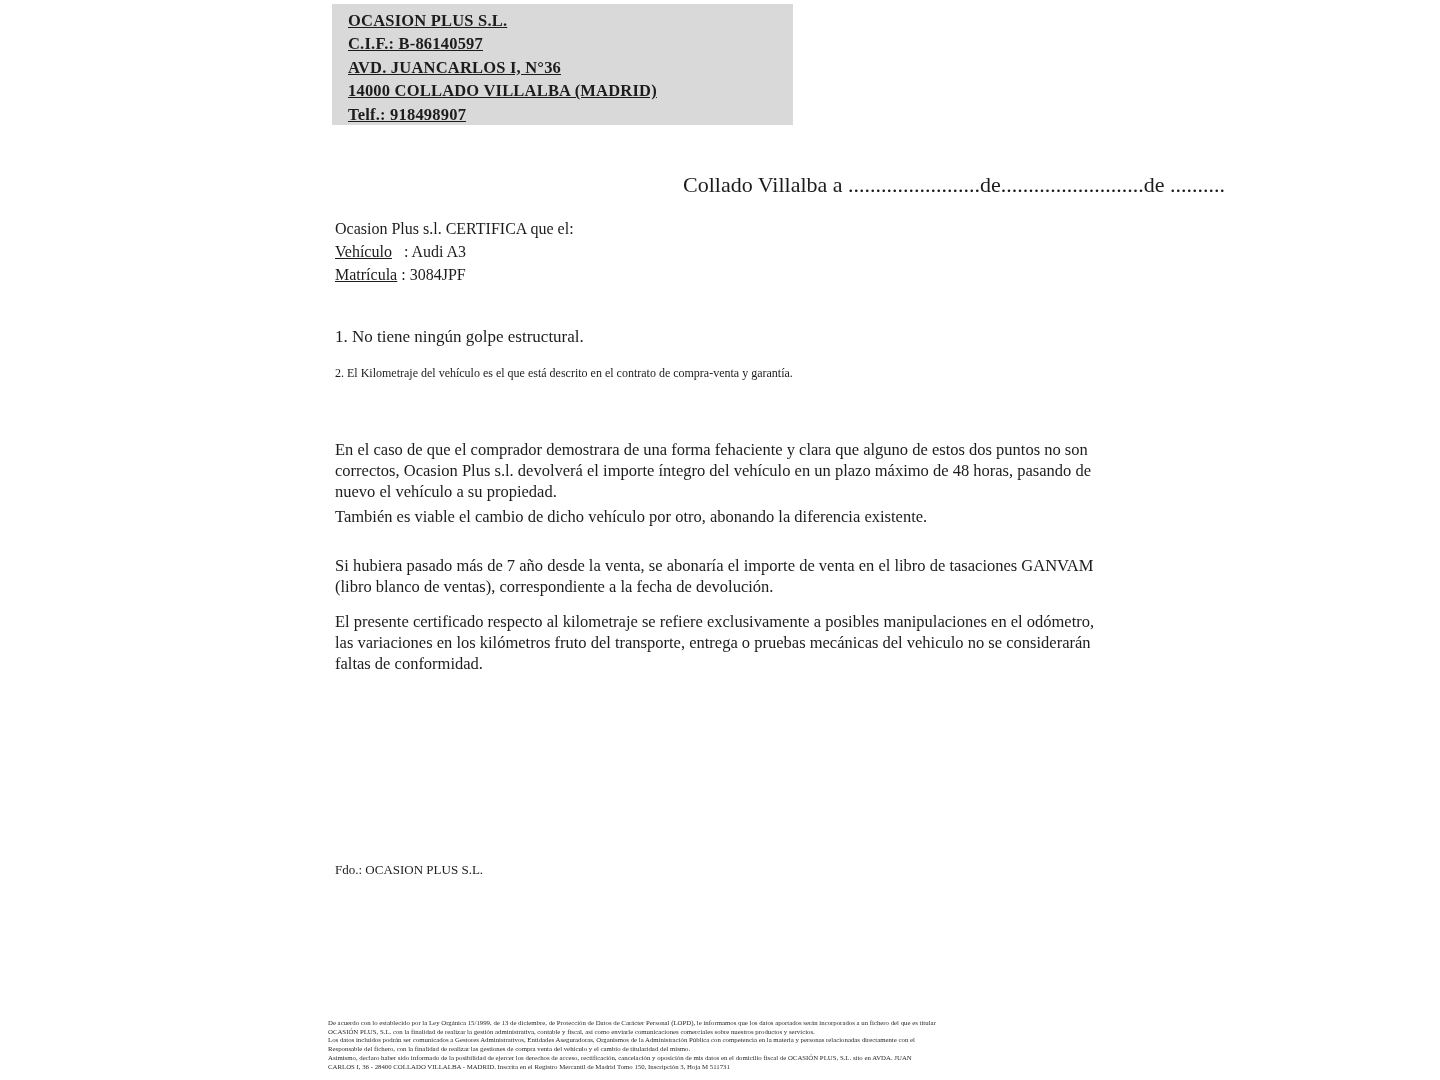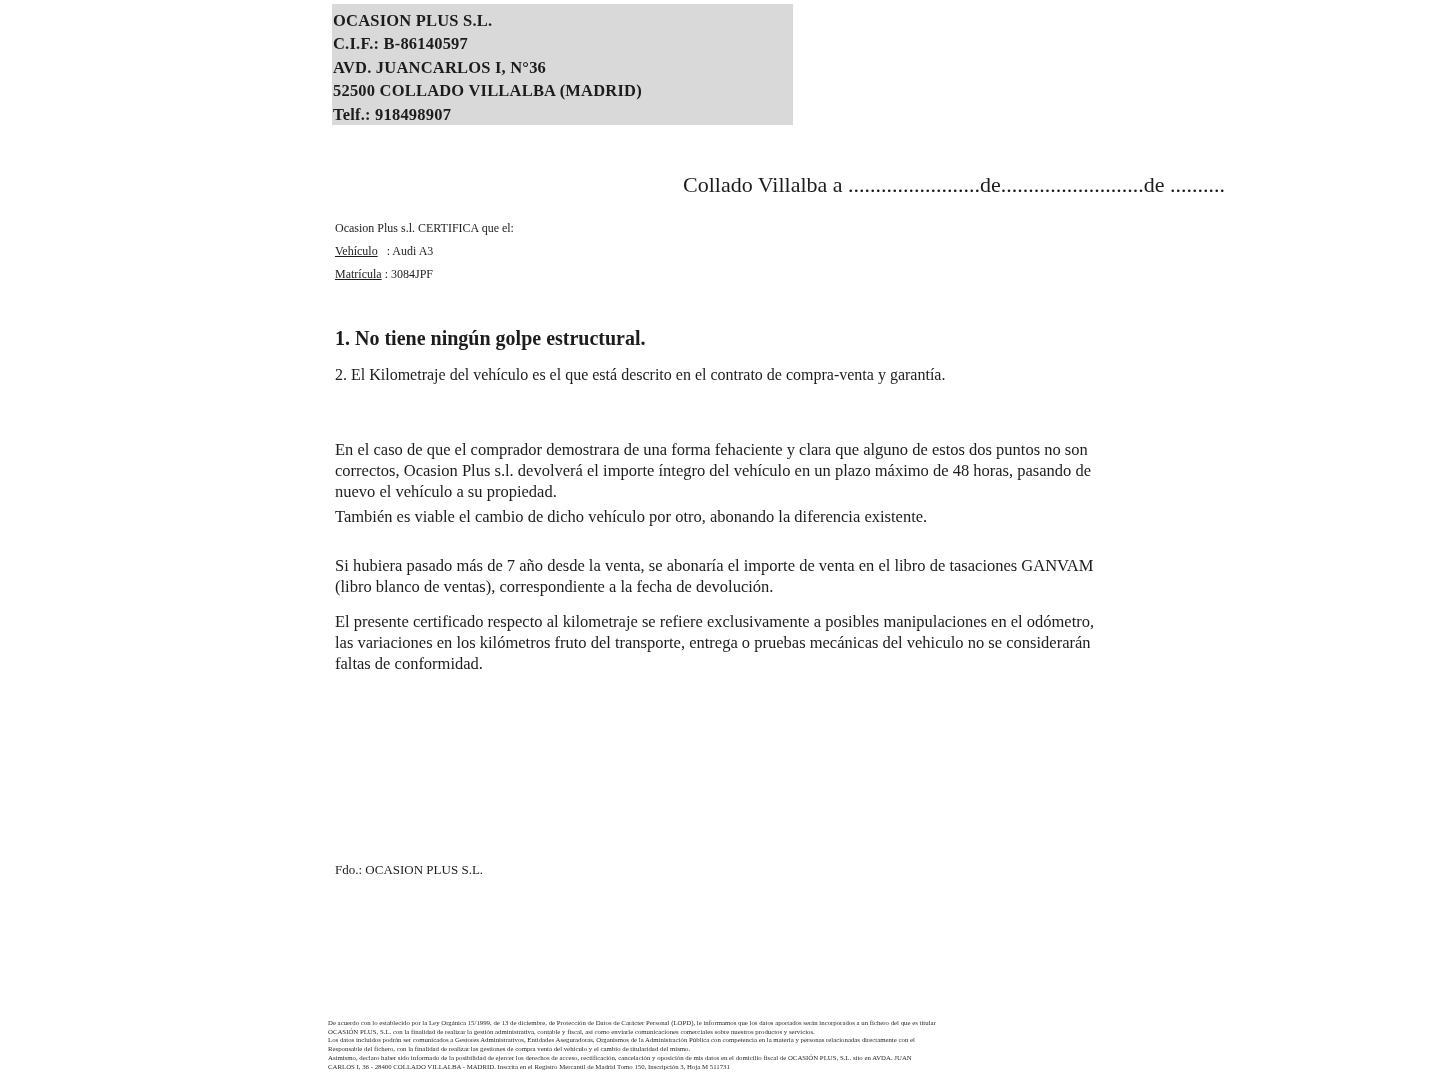--- a/index.html
+++ b/index.html
@@ -17,51 +17,52 @@
     overflow: hidden;
   }
   .abs { position: absolute; }
 
   .header-box {
     left: 332px;
     top: 4px;
     width: 461px;
     height: 121px;
     box-sizing: border-box;
-    padding: 5px 8px 0 1px;
+    padding: 5px 8px 0 16px;
     background: #d9d9d9;
     font-weight: bold;
     font-size: 16.5px;
     line-height: 23.4px;
     letter-spacing: 0.2px;
+    text-decoration: underline;
   }
 
   .dateline {
     left: 683px;
     top: 172px;
     font-size: 22px;
     white-space: nowrap;
   }
 
   .cert-block {
     left: 335px;
     top: 217px;
-    font-size: 12px;
+    font-size: 16px;
     line-height: 23px;
   }
   .cert-field-label {
     text-decoration: underline;
     text-align: center;
   }
   .cert-field-sep {
     white-space: pre;
   }
 
-  .point-1 { left: 335px; top: 327px; font-size: 20px; width: 772px; font-weight: bold; }
-  .point-2 { left: 335px; top: 366px; font-size: 16px; width: 772px; }
+  .point-1 { left: 335px; top: 327px; font-size: 17px; width: 772px; }
+  .point-2 { left: 335px; top: 366px; font-size: 12px; width: 772px; }
 
   .para {
     left: 335px;
     width: 772px;
     font-size: 16.5px;
     line-height: 20.8px;
   }
   .para-1 { top: 440px; }
   .para-2 { top: 507px; }
   .para-3 { top: 556px; }
@@ -87,21 +88,21 @@
 </style>
 </head>
 <body>
 
 <div class="page">
 
   <div class="abs header-box">
     <div>OCASION PLUS S.L.</div>
     <div>C.I.F.: B-86140597</div>
     <div>AVD. JUANCARLOS I, N°36</div>
-    <div>52500 COLLADO VILLALBA (MADRID)</div>
+    <div>14000 COLLADO VILLALBA (MADRID)</div>
     <div>Telf.: 918498907</div>
   </div>
 
   <div class="abs dateline">Collado Villalba a ........................de..........................de ..........</div>
 
   <div class="abs cert-block">
     <div>Ocasion Plus s.l. CERTIFICA que el:</div>
     <div>
       <span class="cert-field-label">Vehículo</span><span class="cert-field-sep">   : </span><span>Audi A3</span>
     </div>

